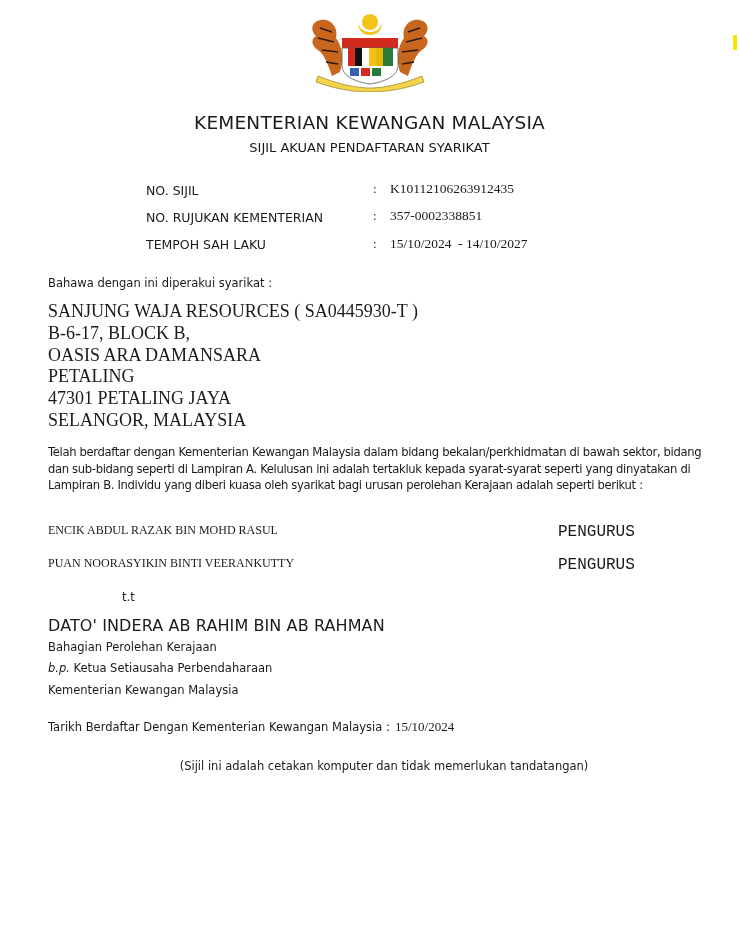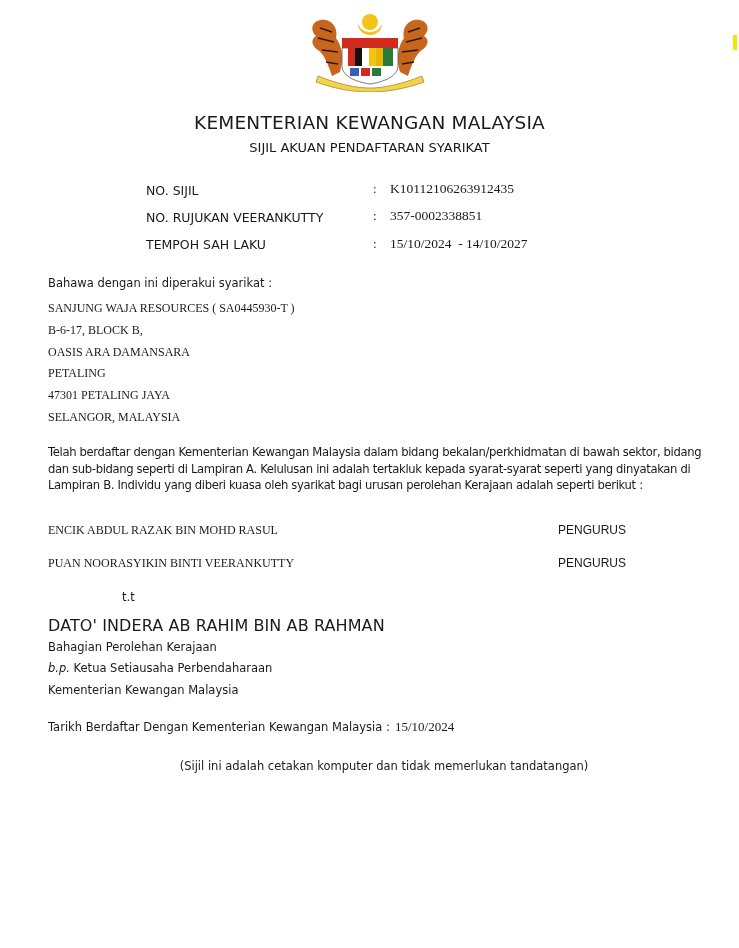--- a/index.html
+++ b/index.html
@@ -16,27 +16,27 @@
     .yellow-mark { position: absolute; left: 733px; top: 35px; width: 4px; height: 15px; background: #f5e600; }
 
     .title { left: 0; width: 739px; text-align: center; top: 112px; font-size: 18.5px; letter-spacing: 0.2px; }
     .subtitle { left: 0; width: 739px; text-align: center; top: 140px; font-size: 13px; }
 
     .info-label { left: 146px; font-size: 12.5px; }
     .info-colon { left: 373px; font-size: 13px; font-family: "Liberation Serif", serif; }
     .info-value { left: 390px; font-size: 13.5px; font-family: "Liberation Serif", serif; }
 
     .small { font-size: 11.5px; }
-    .addr { left: 48px; font-size: 12px; font-family: "Liberation Serif", serif; }
+    .addr { left: 48px; font-size: 18px; font-family: "Liberation Serif", serif; }
 
     .para { position: absolute; left: 48px; top: 437px; width: 680px; font-size: 11.6px; line-height: 16.6px; font-family: "DejaVu Sans", sans-serif; letter-spacing: -0.35px; margin-top: 7px; }
     .para span { display: block; white-space: nowrap; }
 
     .person { left: 48px; font-size: 12px; font-family: "Liberation Serif", serif; }
-    .role { left: 558px; font-size: 12px; font-family: Liberation Sans, sans-serif; }
+    .role { left: 558px; font-size: 16px; font-family: Liberation Mono, monospace; }
 
     .signer { left: 48px; top: 616px; font-size: 16px; letter-spacing: 0.1px; }
     .sig-line { left: 48px; font-size: 11.5px; }
     .italic { font-style: italic; }
 
     .footnote { left: 0; width: 739px; text-align: center; padding-left: 29px; box-sizing: border-box; top: 759px; font-size: 11.5px; }
   </style>
 </head>
 <body>
 
@@ -68,21 +68,21 @@
 
 <div class="yellow-mark"></div>
 
 <div class="abs title sans">KEMENTERIAN KEWANGAN MALAYSIA</div>
 <div class="abs subtitle sans">SIJIL AKUAN PENDAFTARAN SYARIKAT</div>
 
 <div class="abs info-label sans" style="top:183px">NO. SIJIL</div>
 <div class="abs info-colon" style="top:181px">:</div>
 <div class="abs info-value" style="top:181px">K10112106263912435</div>
 
-<div class="abs info-label sans" style="top:210px">NO. RUJUKAN VEERANKUTTY</div>
+<div class="abs info-label sans" style="top:210px">NO. RUJUKAN KEMENTERIAN</div>
 <div class="abs info-colon" style="top:208px">:</div>
 <div class="abs info-value" style="top:208px">357-0002338851</div>
 
 <div class="abs info-label sans" style="top:237px">TEMPOH SAH LAKU</div>
 <div class="abs info-colon" style="top:236px">:</div>
 <div class="abs info-value" style="top:236px; white-space:pre">15/10/2024  - 14/10/2027</div>
 
 <div class="abs small sans" style="left:48px; top:276px">Bahawa dengan ini diperakui syarikat :</div>
 
 <div class="abs addr" style="top:301px">SANJUNG WAJA RESOURCES ( SA0445930-T )</div>

